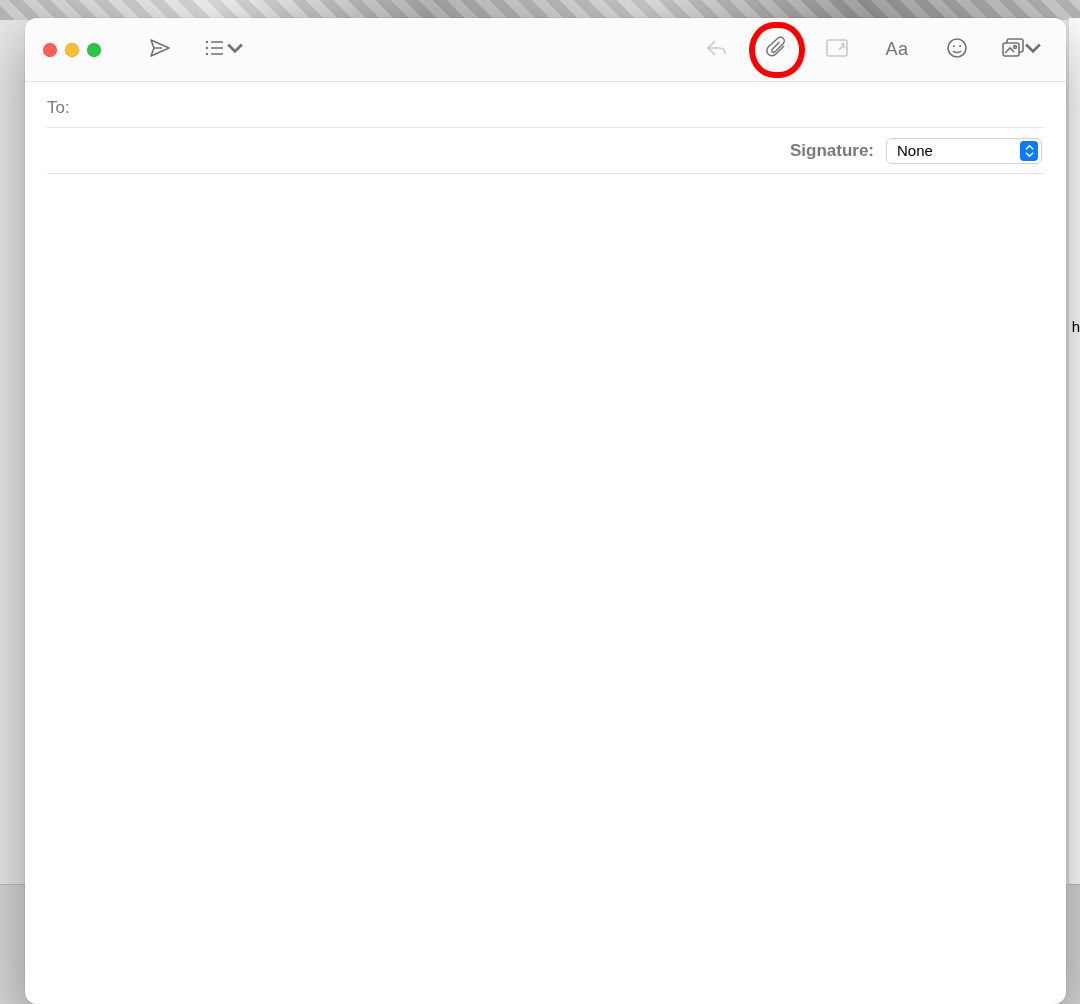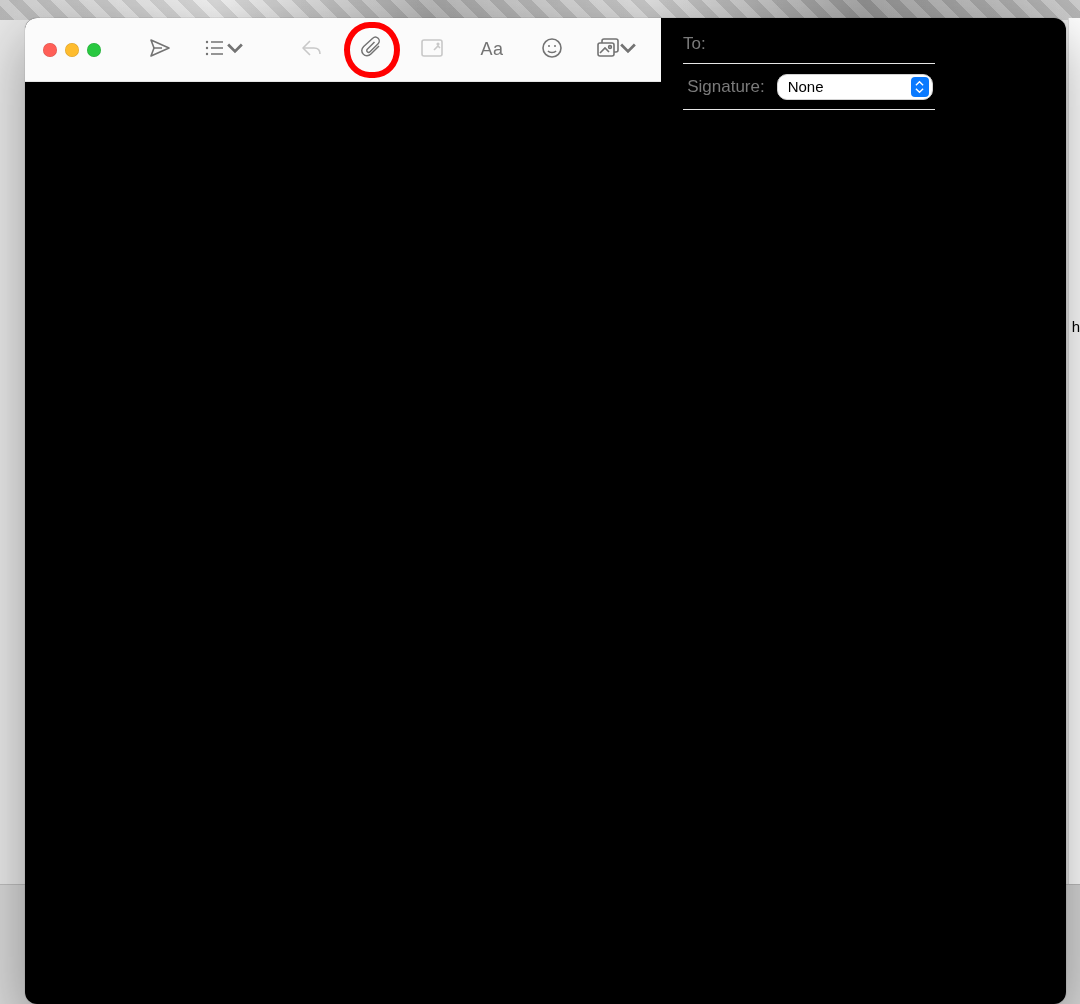--- a/index.html
+++ b/index.html
@@ -44,26 +44,26 @@
       background:#d7d7d7;
       border-top:1px solid #bdbdbd;
     }
 
     .window {
       position: absolute;
       top: 18px;
       left: 25px;
       right: 14px;
       bottom: 0;
-      background: #000000;
+      background: #ffffff;
       border-radius: 12px;
       box-shadow: 0 20px 60px rgba(0,0,0,0.35), 0 0 0 1px rgba(0,0,0,0.05);
       overflow: hidden;
       display: flex;
-      flex-direction: row;
+      flex-direction: column;
     }
 
     .toolbar {
       height: 64px;
       background: #fbfbfb;
       border-bottom: 1px solid #e5e5e5;
       display: flex;
       align-items: center;
       padding: 0 18px;
       gap: 22px;
@@ -144,27 +144,28 @@
       align-items:center;
       justify-content:flex-end;
       height: 46px;
       border-bottom: 1px solid #e6e6e6;
       gap: 12px;
       padding-right: 2px;
     }
     .sig-label {
       color:#7a7a7a;
       font-size:17px;
+      font-weight:bold;
     }
     .sig-select {
       position:relative;
       width: 156px;
       height: 26px;
       border: 1px solid #d2d2d2;
-      border-radius: 10px;
+      border-radius: 5px;
       background: #fff;
       display:flex;
       align-items:center;
       padding: 0 30px 0 10px;
       font-size:15px;
       color:#000;
       cursor:pointer;
     }
     .sig-arrows {
       position:absolute;

